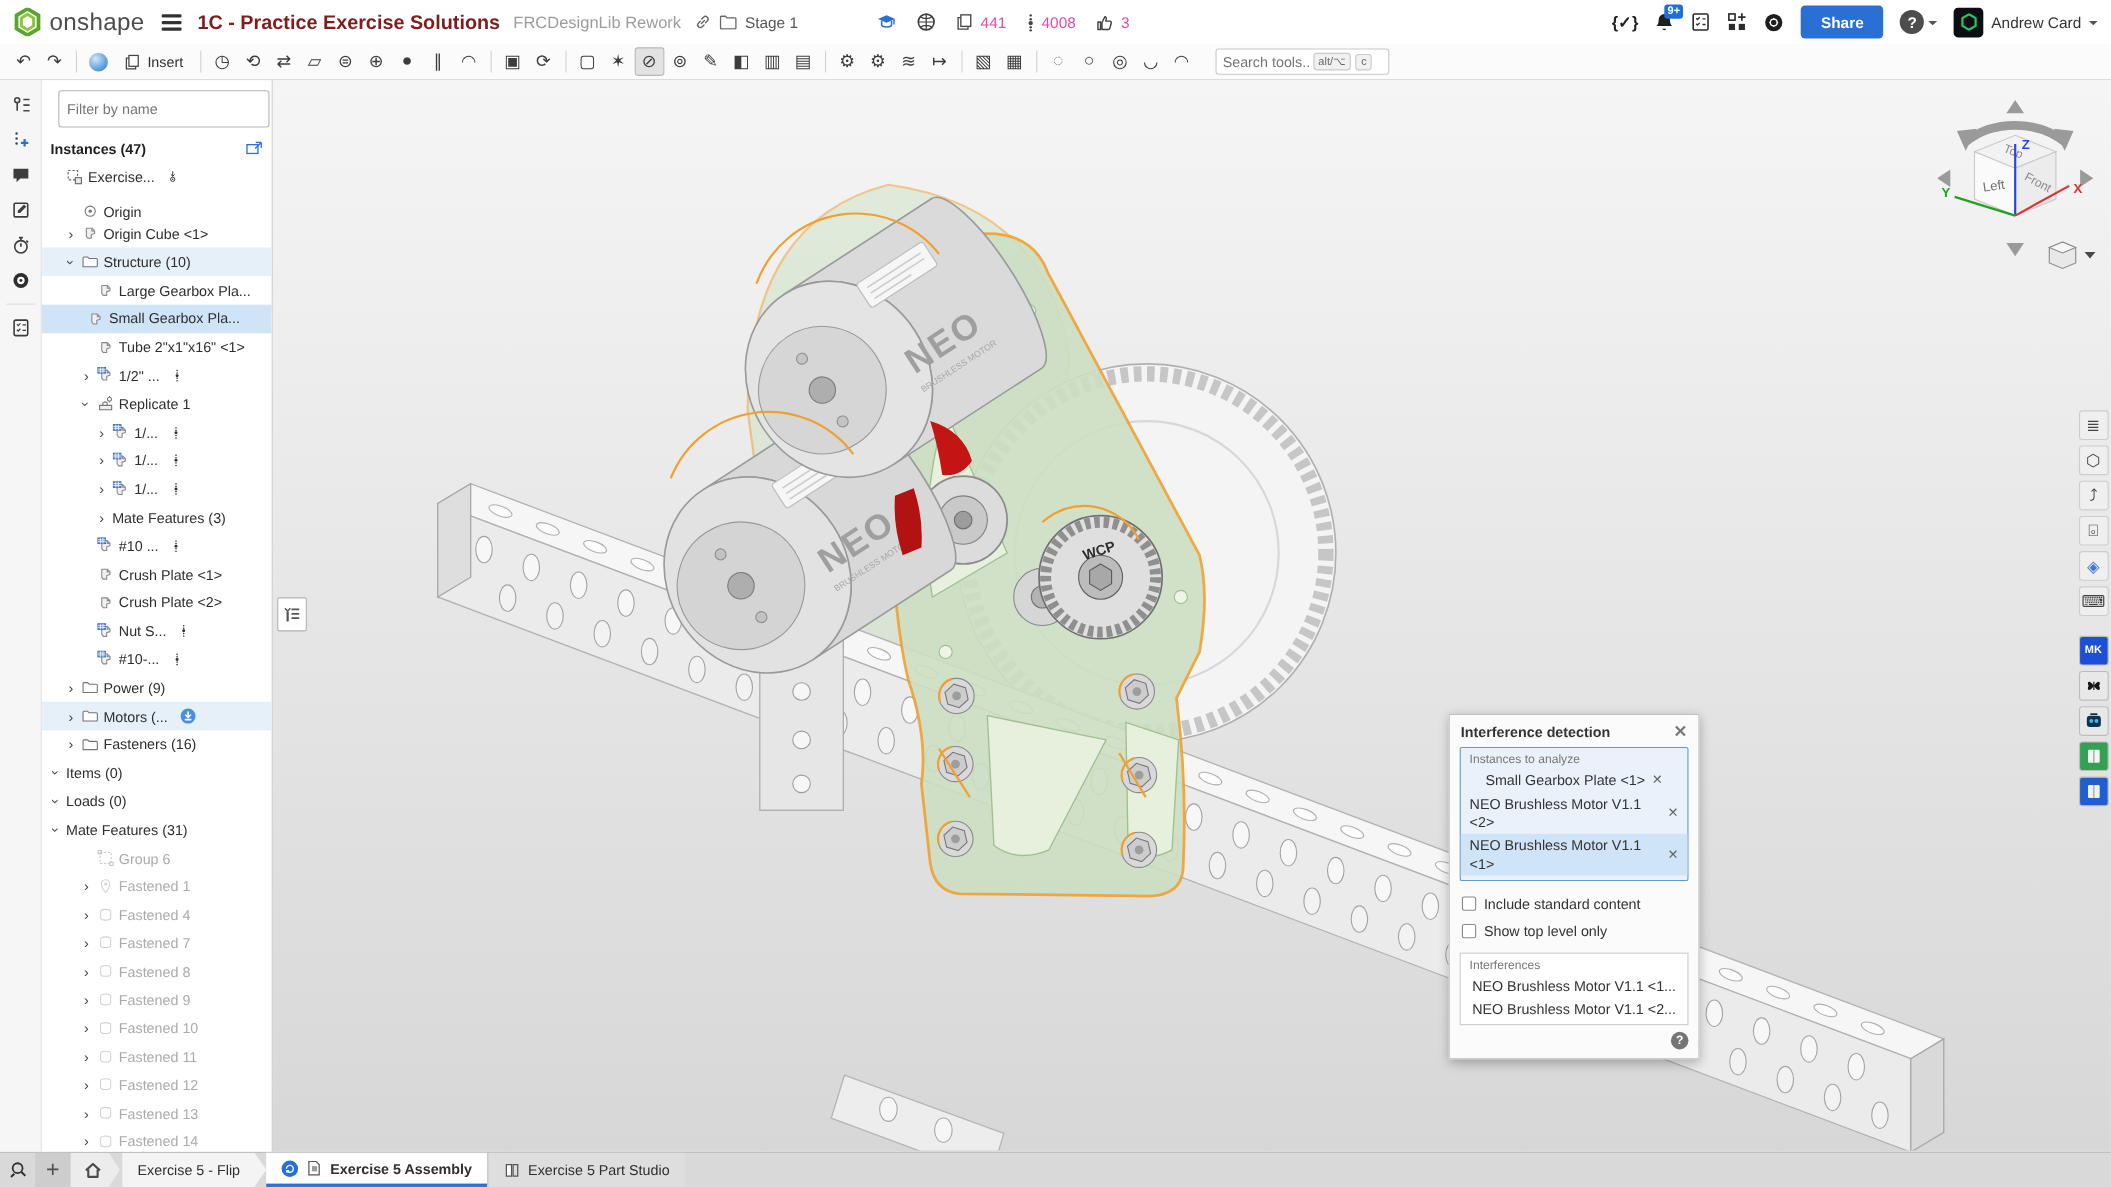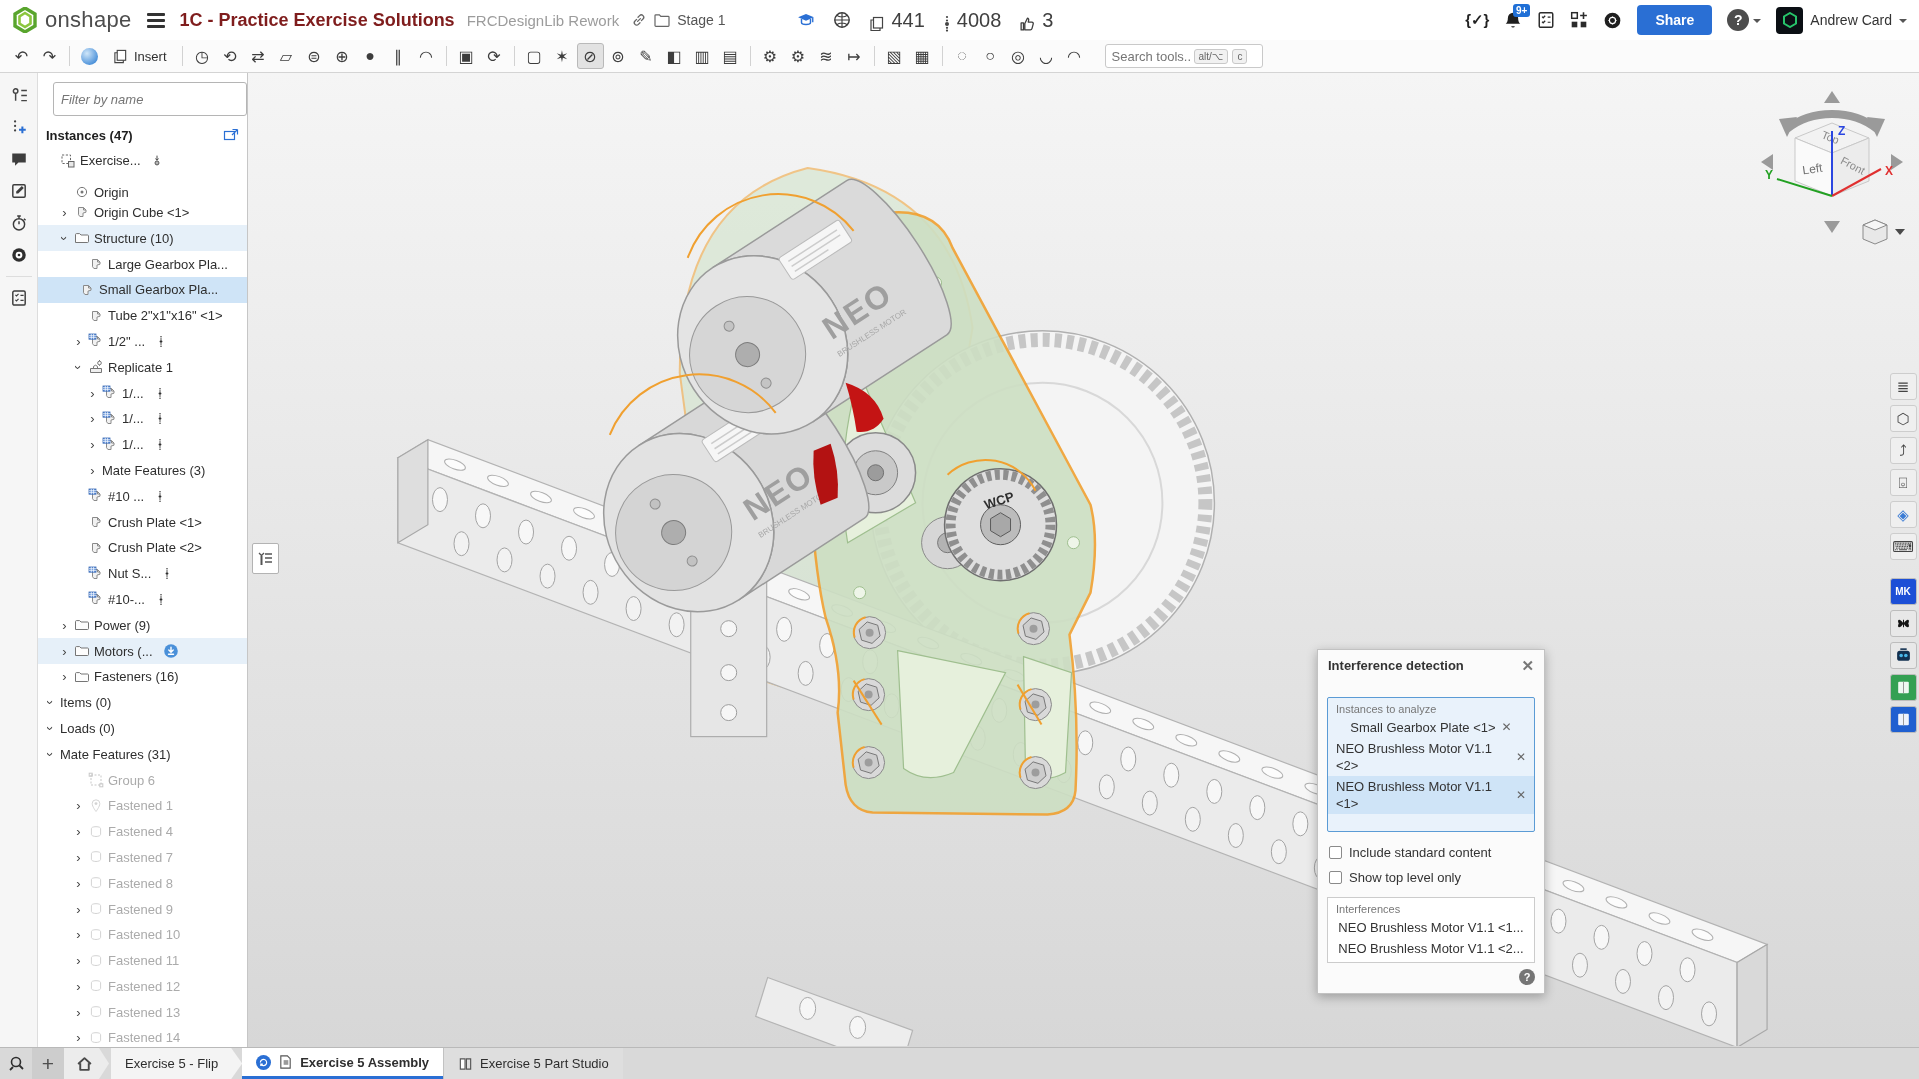--- a/index.html
+++ b/index.html
@@ -10,21 +10,21 @@
   
   .header{height:40px;display:flex;align-items:center;background:#fff;padding:0 12px;gap:12px}
   .logo{display:flex;align-items:flex-end;gap:7px}
   .logo-text{font-size:22px;color:#4d4d4d;letter-spacing:.3px}
   .burger{display:flex;flex-direction:column;gap:3px;padding:3px}
   .burger i{width:18px;height:3px;background:#333;border-radius:1px}
   .doc-title{font-size:18px;font-weight:bold;color:#7f1d1d;white-space:nowrap}
   .ws{font-size:15px;color:#9c9c9c;white-space:nowrap}
   .crumb{display:flex;align-items:center;gap:7px;color:#555;font-size:14px}
   .hstats{display:flex;align-items:center;gap:18px;margin-left:60px}
-  .stat{display:flex;gap:6px;align-items:flex-end;color:#404040;font-size:20px}
+  .stat{display:flex;gap:6px;align-items:flex-start;color:#ec4899;font-size:14px}
   .hright{margin-left:auto;display:flex;align-items:center;gap:15px}
   .tasks-glyph{font-size:15px;color:#222;font-weight:bold}
   .bell-wrap{position:relative}
   .badge{position:absolute;top:-7px;right:-8px;background:#1f6fd6;color:#fff;font-size:10px;
     font-weight:bold;border-radius:3px;padding:1px 3px}
   .share-btn{background:#2a6fd4;color:#fff;font-size:14px;font-weight:bold;padding:7px 18px;
     border-radius:4px;border:0}
   .qbtn{width:22px;height:22px;border-radius:50%;background:#4d4d4d;color:#fff;font-weight:bold;
     font-size:14px;display:flex;align-items:center;justify-content:center}
   .caret{width:0;height:0;border:4px solid transparent;border-top-color:#555;margin-top:5px}
@@ -53,21 +53,21 @@
   .main{display:flex;height:974px}
   .lrail{width:38px;background:#f6f6f6;border-right:1px solid #ddd;display:flex;
     flex-direction:column;align-items:center;padding-top:8px;gap:4px}
   .lrail .rbtn{width:30px;height:28px;display:flex;align-items:center;justify-content:center;
     border-radius:3px}
   .lrail .rsep{width:26px;height:1px;background:#ddd;margin:3px 0}
 
   .panel{width:210px;border-right:1px solid #c6c6c6;background:#fff;display:flex;flex-direction:column}
   .panel-top{display:flex;align-items:center;gap:7px;padding:9px 8px 5px}
   .filter-input{flex:1;border:1px solid #b5b5b5;border-radius:3px;height:25px;font-size:13px;
-    font-style:italic;padding:16px 7px;color:#888;outline:none;font-family:"Liberation Sans",sans-serif}
+    padding:16px 7px;color:#888;outline:none;font-family:"Liberation Sans",sans-serif}
   .inst-head{display:flex;justify-content:space-between;align-items:center;
     padding:7px 8px 5px;font-size:13px;font-weight:bold;color:#1f1f1f}
   .tree{flex:1;overflow:hidden;font-size:13px;color:#2e2e2e}
   .trow{height:25.8px;display:flex;align-items:center;gap:3px;padding-right:4px;cursor:default}
   .trow.sel{background:#cfe4f7}
   .trow.hl{background:#e6f0f9}
   .trow.gray{color:#ababab}
   .trow.gray .ticon{opacity:.55}
   .chev{width:13px;min-width:13px;color:#444;font-size:13px;text-align:center;line-height:13px}
   .chev.down{transform:rotate(90deg)}
@@ -82,21 +82,21 @@
   .viewport{flex:1;position:relative;background:linear-gradient(#f5f5f5,#d7d7d7);overflow:hidden}
   .scene{position:absolute;inset:0}
   .flyout{position:absolute;left:4px;top:470px;width:27px;height:31px;background:#fff;
     border:1px solid #b3b3b3;border-radius:2px;display:flex;align-items:center;justify-content:center}
 
   .dialog{position:absolute;left:1069px;top:576px;width:228px;background:#fbfbfb;
     border:1px solid #c2c2c2;box-shadow:0 3px 10px rgba(0,0,0,.28);font-size:13px;color:#333}
   .dlg-head{display:flex;justify-content:space-between;align-items:center;padding:8px 10px 6px;
     font-weight:bold;font-size:13px}
   .dlg-x{color:#777;font-size:15px;line-height:12px}
-  .dlg-box{margin:18px 9px 8px;border:1px solid #5b9bd5;background:#e9f2fb;border-radius:2px;padding-bottom:17px}
+  .dlg-box{margin:0 9px 8px;border:1px solid #5b9bd5;background:#e9f2fb;border-radius:2px;padding-bottom:4px}
   .dlg-box-label{font-size:11px;color:#777;padding:5px 8px 2px}
   .dlg-item{display:flex;justify-content:center;align-items:center;padding:2px 8px;line-height:17px}
   .dlg-item.active{background:#cfe4f7}
   .dlg-item .x{color:#666;margin-left:6px;font-size:12px}
   .cbrow{display:flex;align-items:center;gap:7px;padding:5px 11px}
   .cb{width:13px;height:13px;min-width:13px;border:1px solid #8a8a8a;background:#fff;border-radius:2px}
   .dlg-box2{margin:7px 9px 4px;border:1px solid #ccc;background:#fff;padding-bottom:3px}
   .dlg-help{display:flex;justify-content:flex-end;padding:2px 9px 8px}
   .helpc{width:16px;height:16px;border-radius:50%;background:#757575;color:#fff;font-size:11px;
     font-weight:bold;display:flex;align-items:center;justify-content:center}

